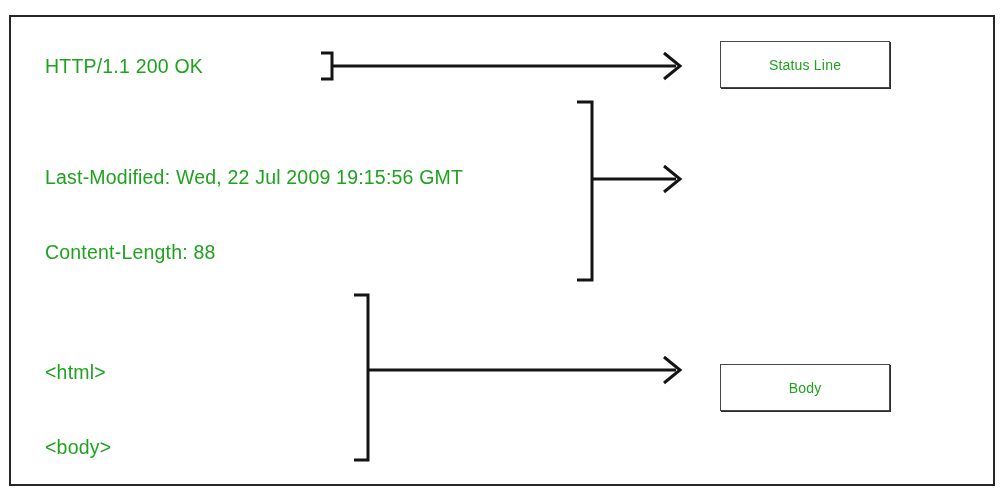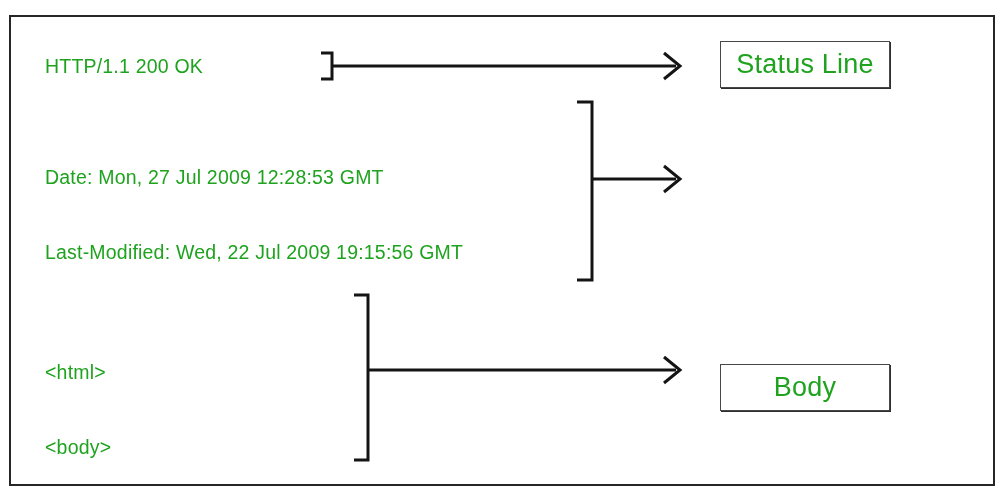--- a/index.html
+++ b/index.html
@@ -56,38 +56,38 @@
     left: 720px;
     width: 170px;
     height: 47px;
     border: 1px solid var(--box-border);
     box-shadow: 1px 1px 0 var(--box-shadow);
     background: var(--background);
     display: flex;
     align-items: center;
     justify-content: center;
     color: var(--text-green);
-    font-size: 27px;
+    font-size: 14px;
     letter-spacing: 0.2px;
   }
   .status-line-box { top: 41px; }
   .headers-box { top: 155px; height: 48px; }
   .body-box { top: 364px; }
 </style>
 </head>
 <body>
 
 <div class="canvas">
   <div class="frame"></div>
 
   <div class="green-text status-line-text">HTTP/1.1 200 OK</div>
 
   <div class="green-text headers-text">
-    <div>Date: Mon, 27 Jul 2009 12:28:53 GMT</div>
     <div>Last-Modified: Wed, 22 Jul 2009 19:15:56 GMT</div>
+    <div>Content-Length: 88</div>
     
   </div>
 
   <div class="green-text body-text">
     <div>&lt;html&gt;</div>
     <div>&lt;body&gt;</div>
     
     
     
   </div>

